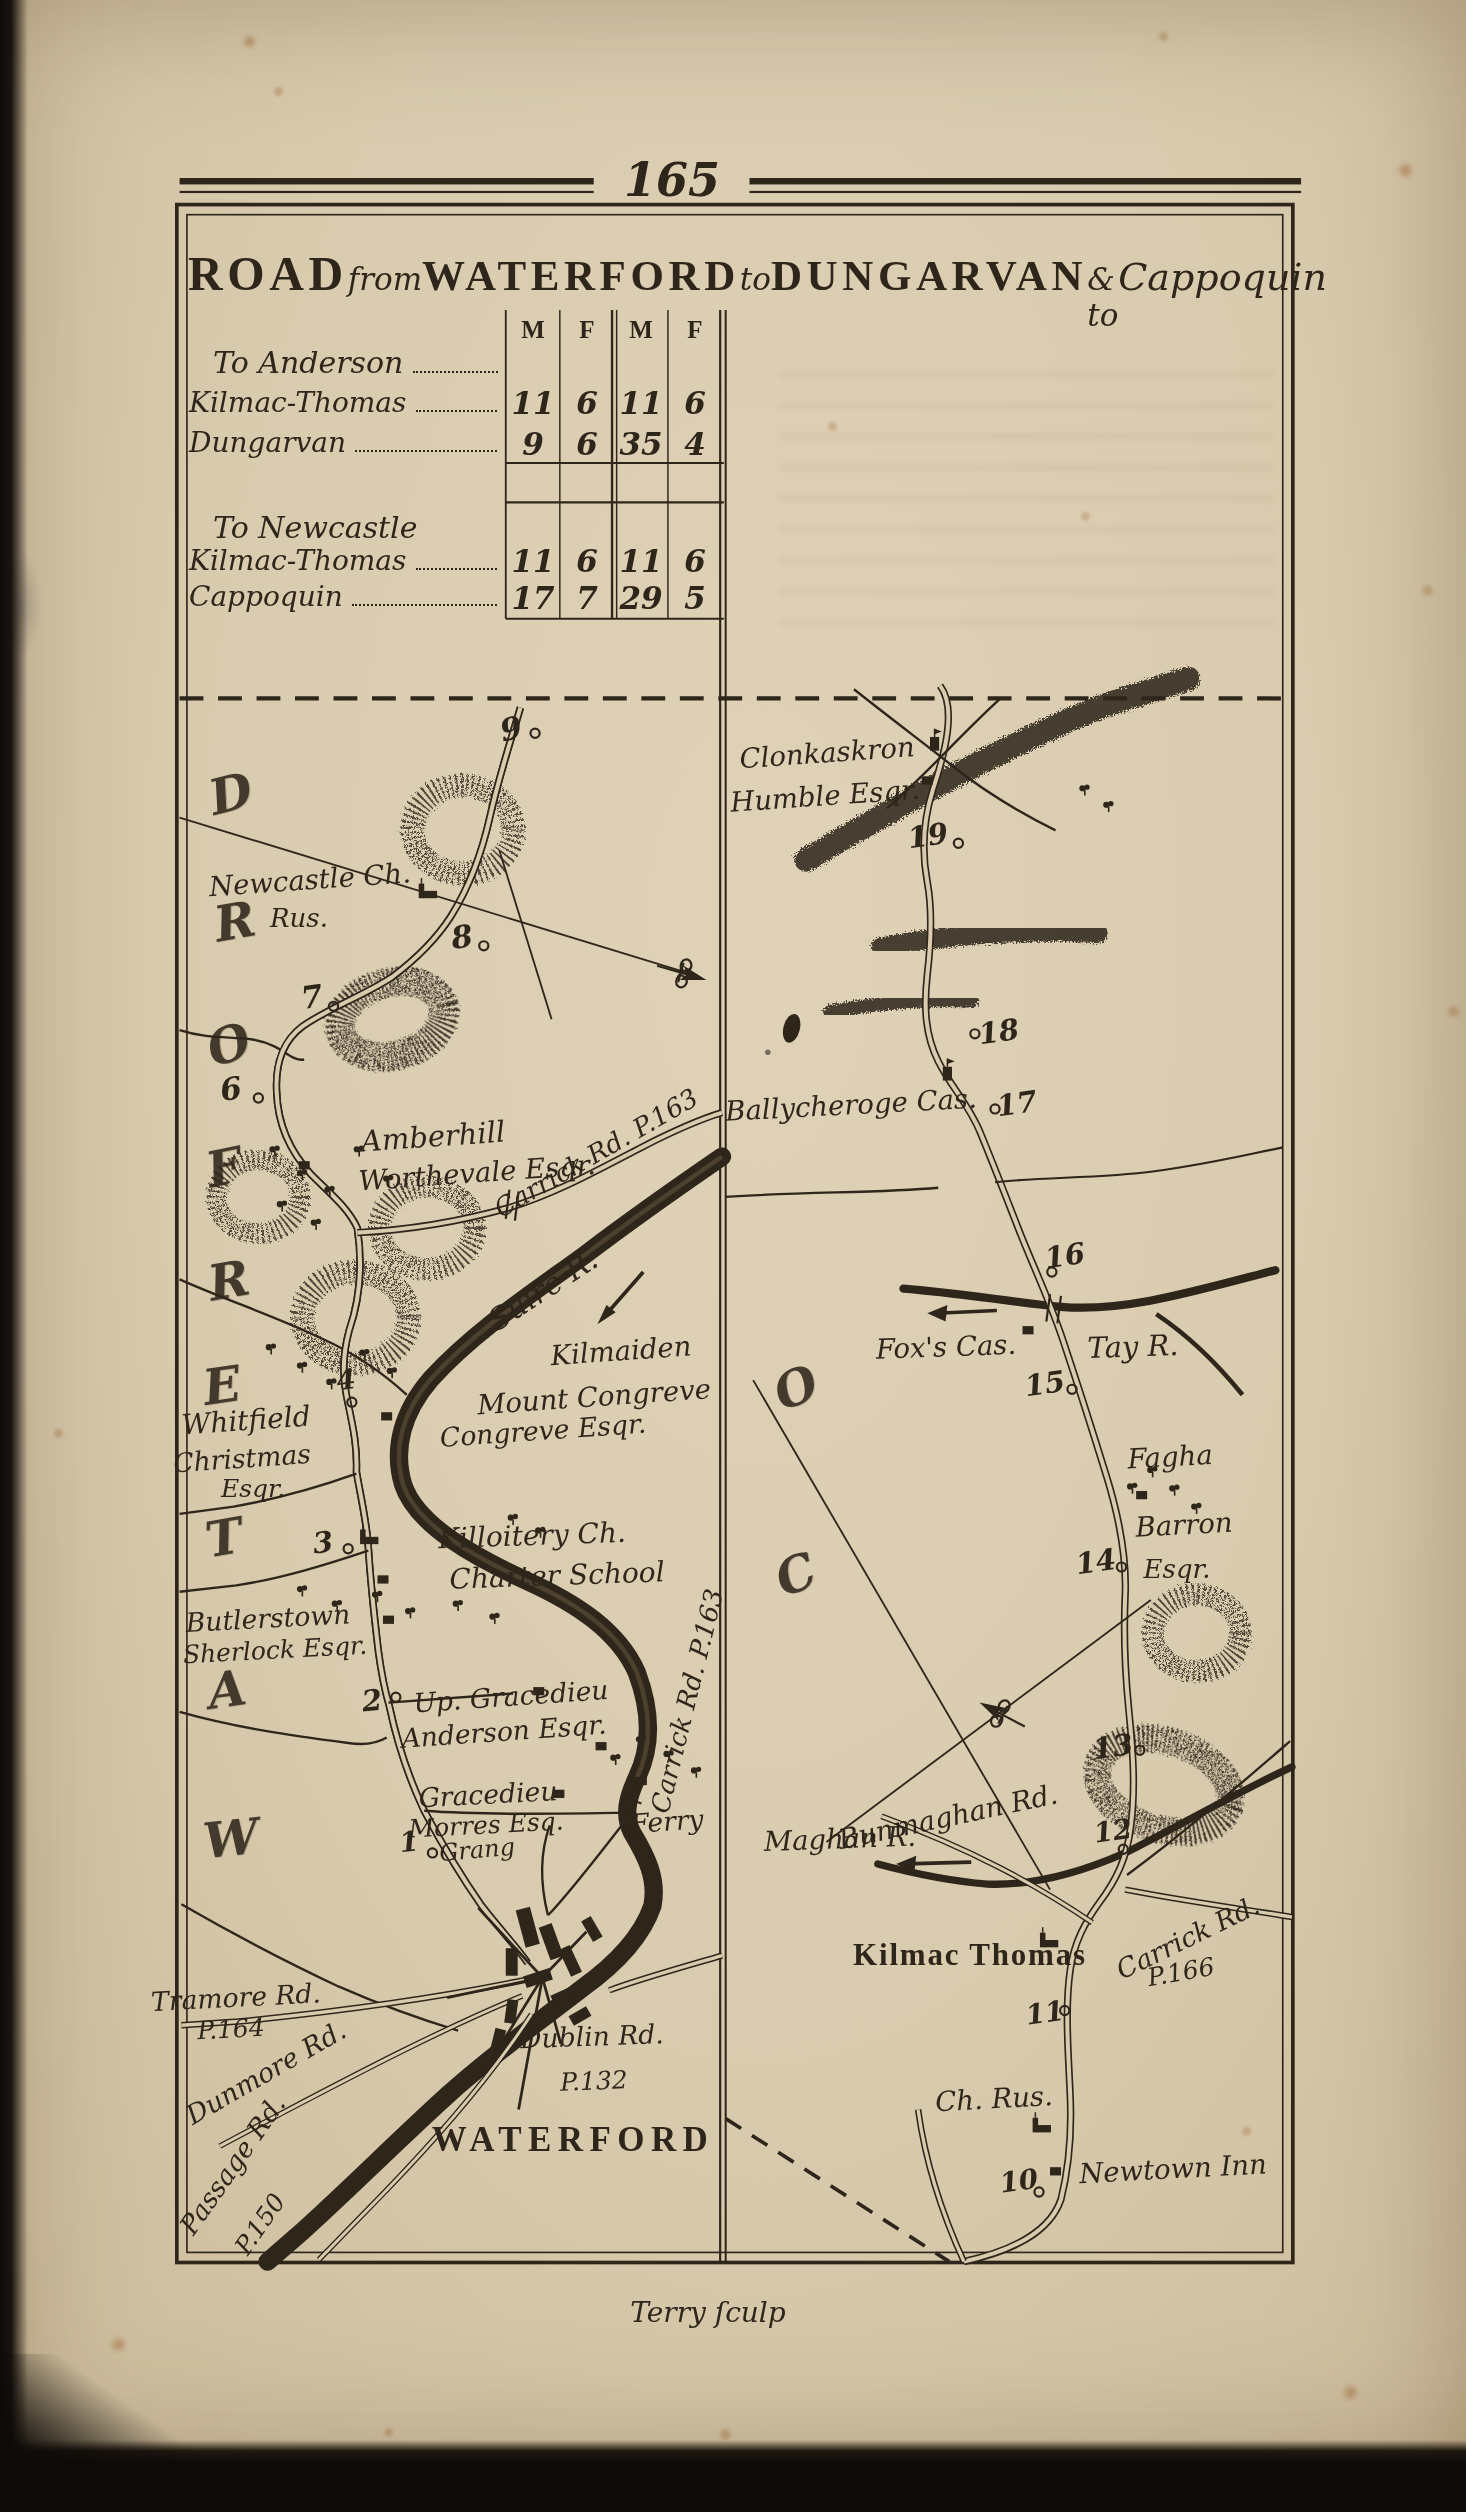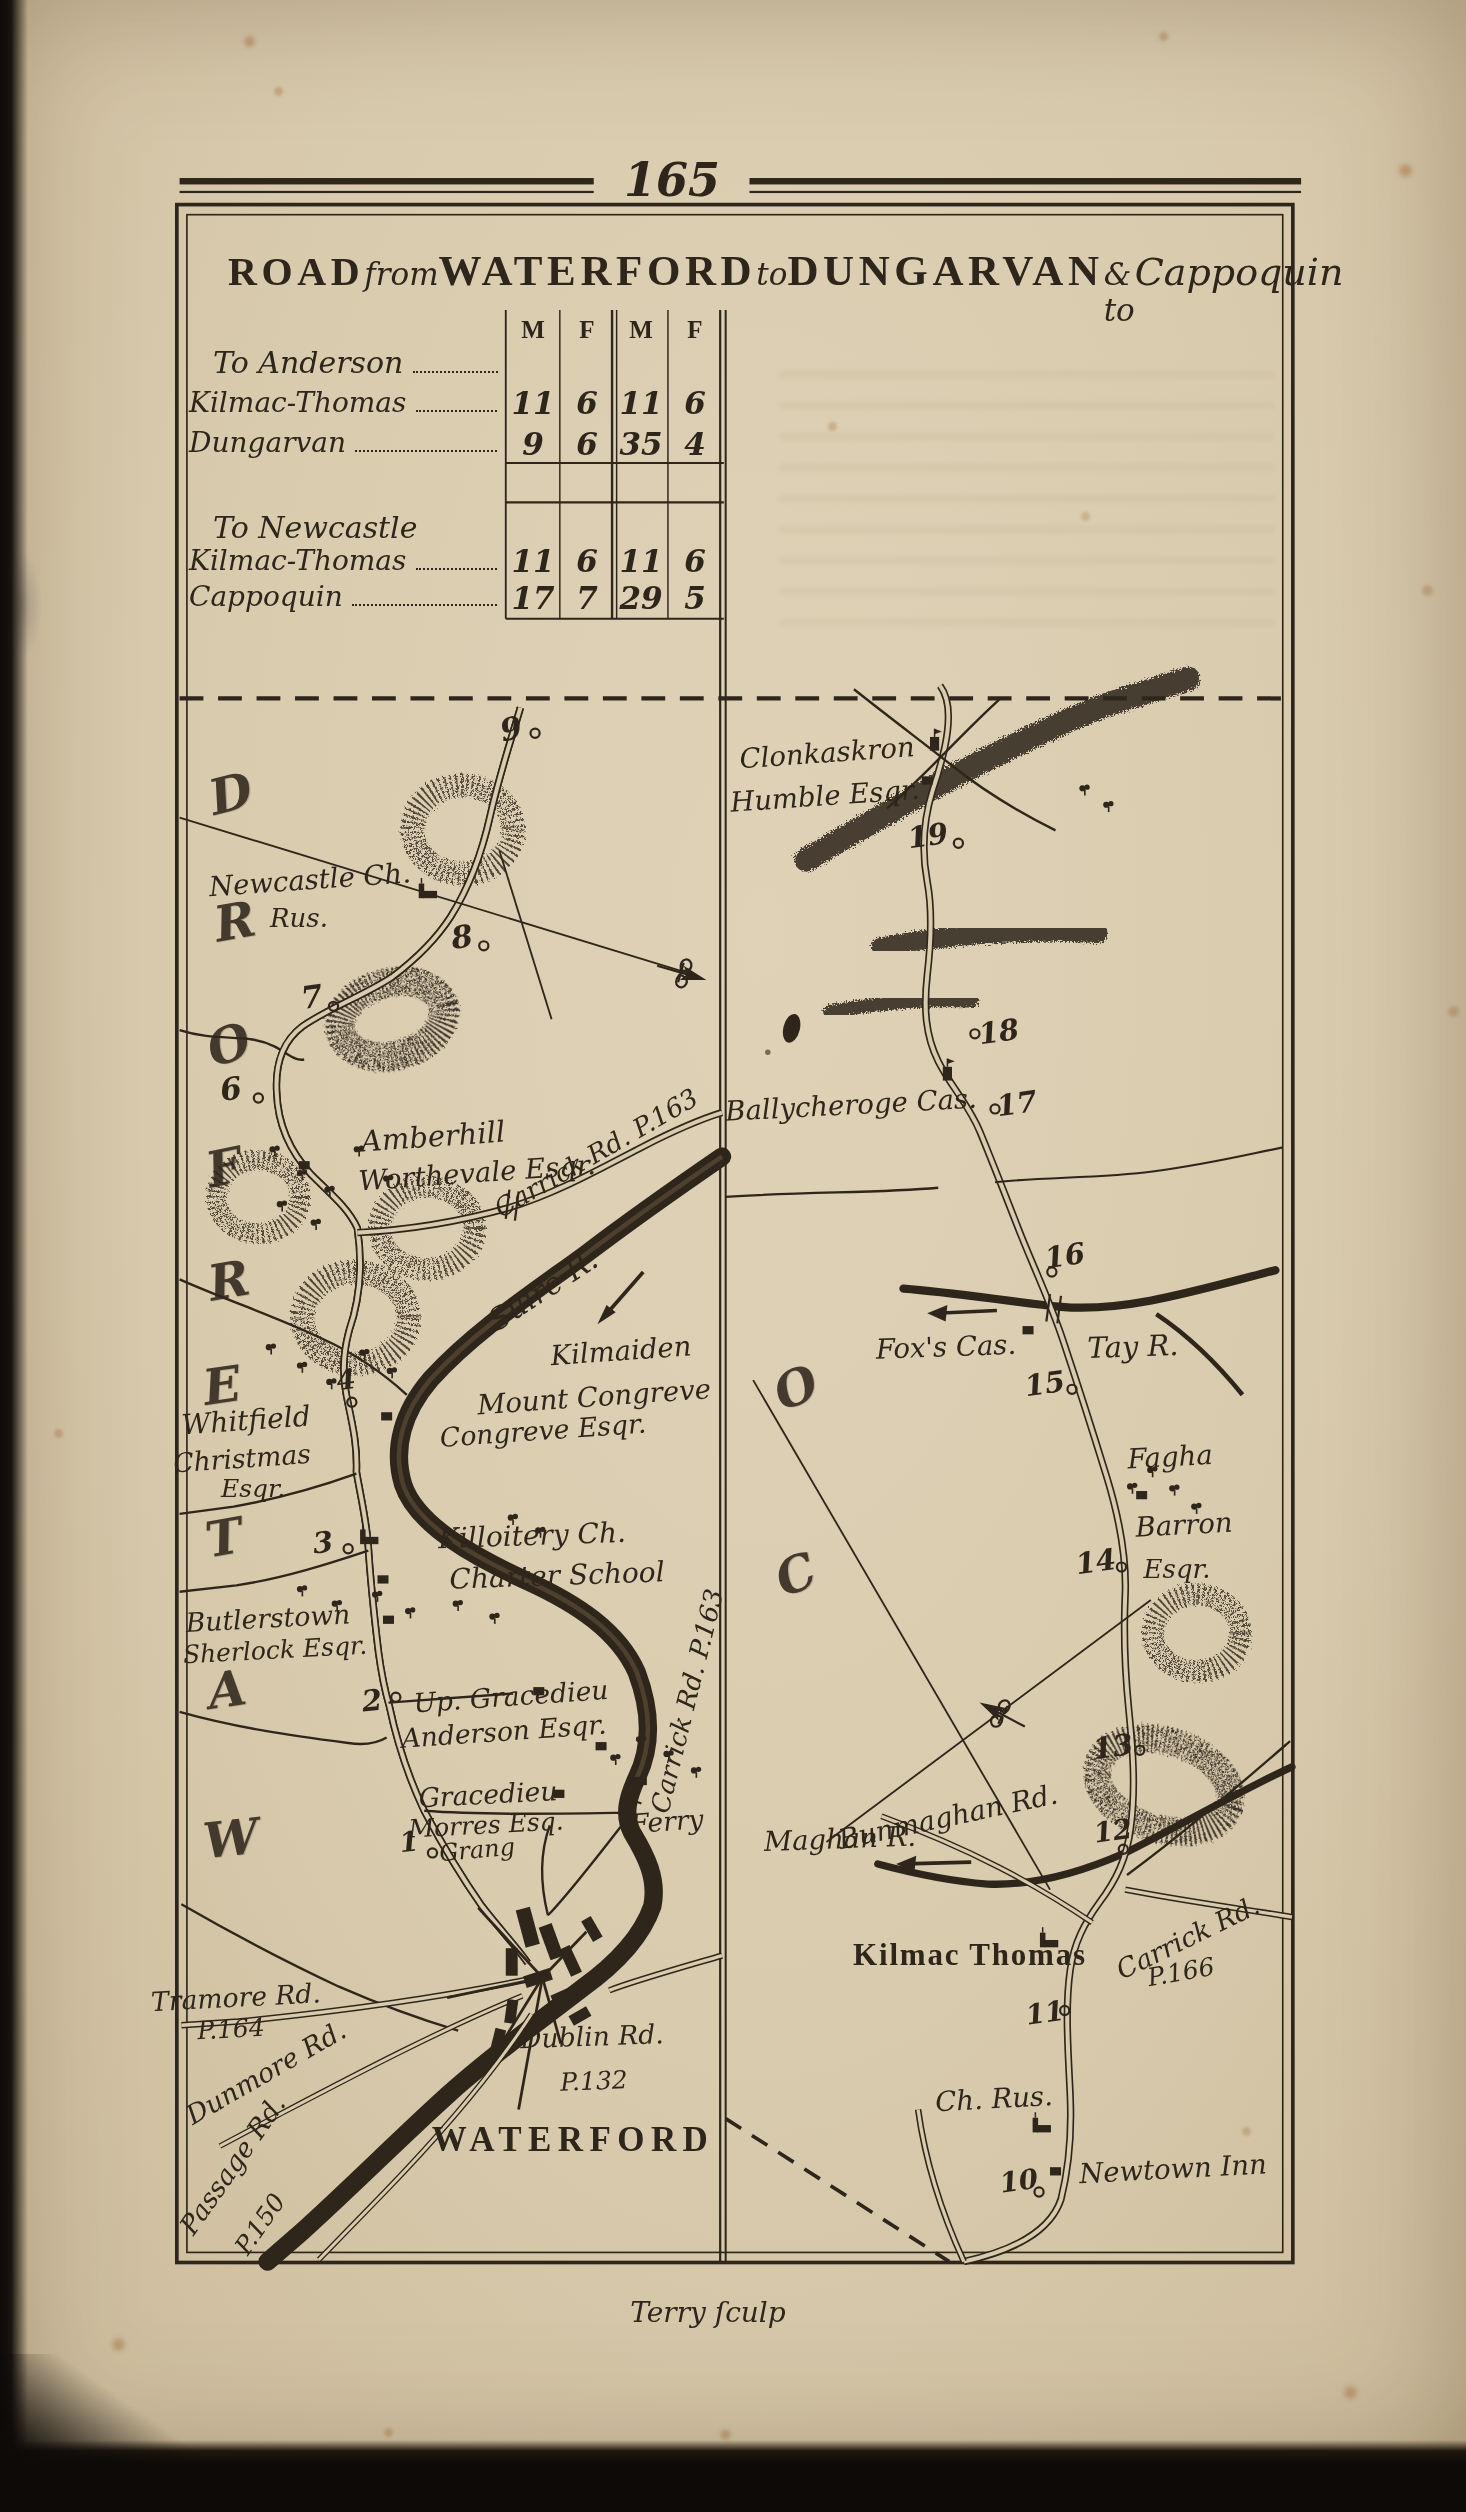--- a/index.html
+++ b/index.html
@@ -37,21 +37,21 @@
   .maplabel.cityname{font-style:normal;font-family:"Liberation Serif","DejaVu Serif",serif;
     font-weight:bold;letter-spacing:6.4px;}
   .maplabel.placename{font-style:normal;font-family:"Liberation Serif","DejaVu Serif",serif;
     font-weight:bold;letter-spacing:1.8px;}
   .pagenum{position:absolute;left:672px;top:180px;transform:translate(-50%,-50%);
     font-style:italic;font-size:46px;font-weight:bold;}
   .titlebar{position:absolute;left:188px;top:246px;width:1104px;height:53px;
     display:flex;align-items:baseline;justify-content:space-between;}
   .titlebar .caps{font-family:"Liberation Serif","DejaVu Serif",serif;font-weight:bold;
     font-size:43px;letter-spacing:4.6px;}
-  .titlebar .caps.road{font-size:40px;margin-left:40px;}
+  .titlebar .caps.road{font-size:48px;}
   .titlebar .scr{font-style:italic;font-size:31px;}
   .titlebar .scr.capq{font-size:38px;}
   .rt-row{position:absolute;display:flex;align-items:baseline;height:40px;line-height:40px;}
   .rt-label{font-style:italic;font-size:28px;}
   .rt-head{font-style:italic;font-size:30px;}
   .leader{flex:1;border-bottom:2.7px dotted #2f261b;margin:0 5.5px 9.2px 9.2px;}
   .rt-th{position:absolute;transform:translate(-50%,-50%);font-family:"Liberation Serif",serif;
     font-weight:bold;font-size:25px;}
   .rt-val{position:absolute;transform:translate(-50%,-50%);font-style:italic;
     font-weight:bold;font-size:31px;}

